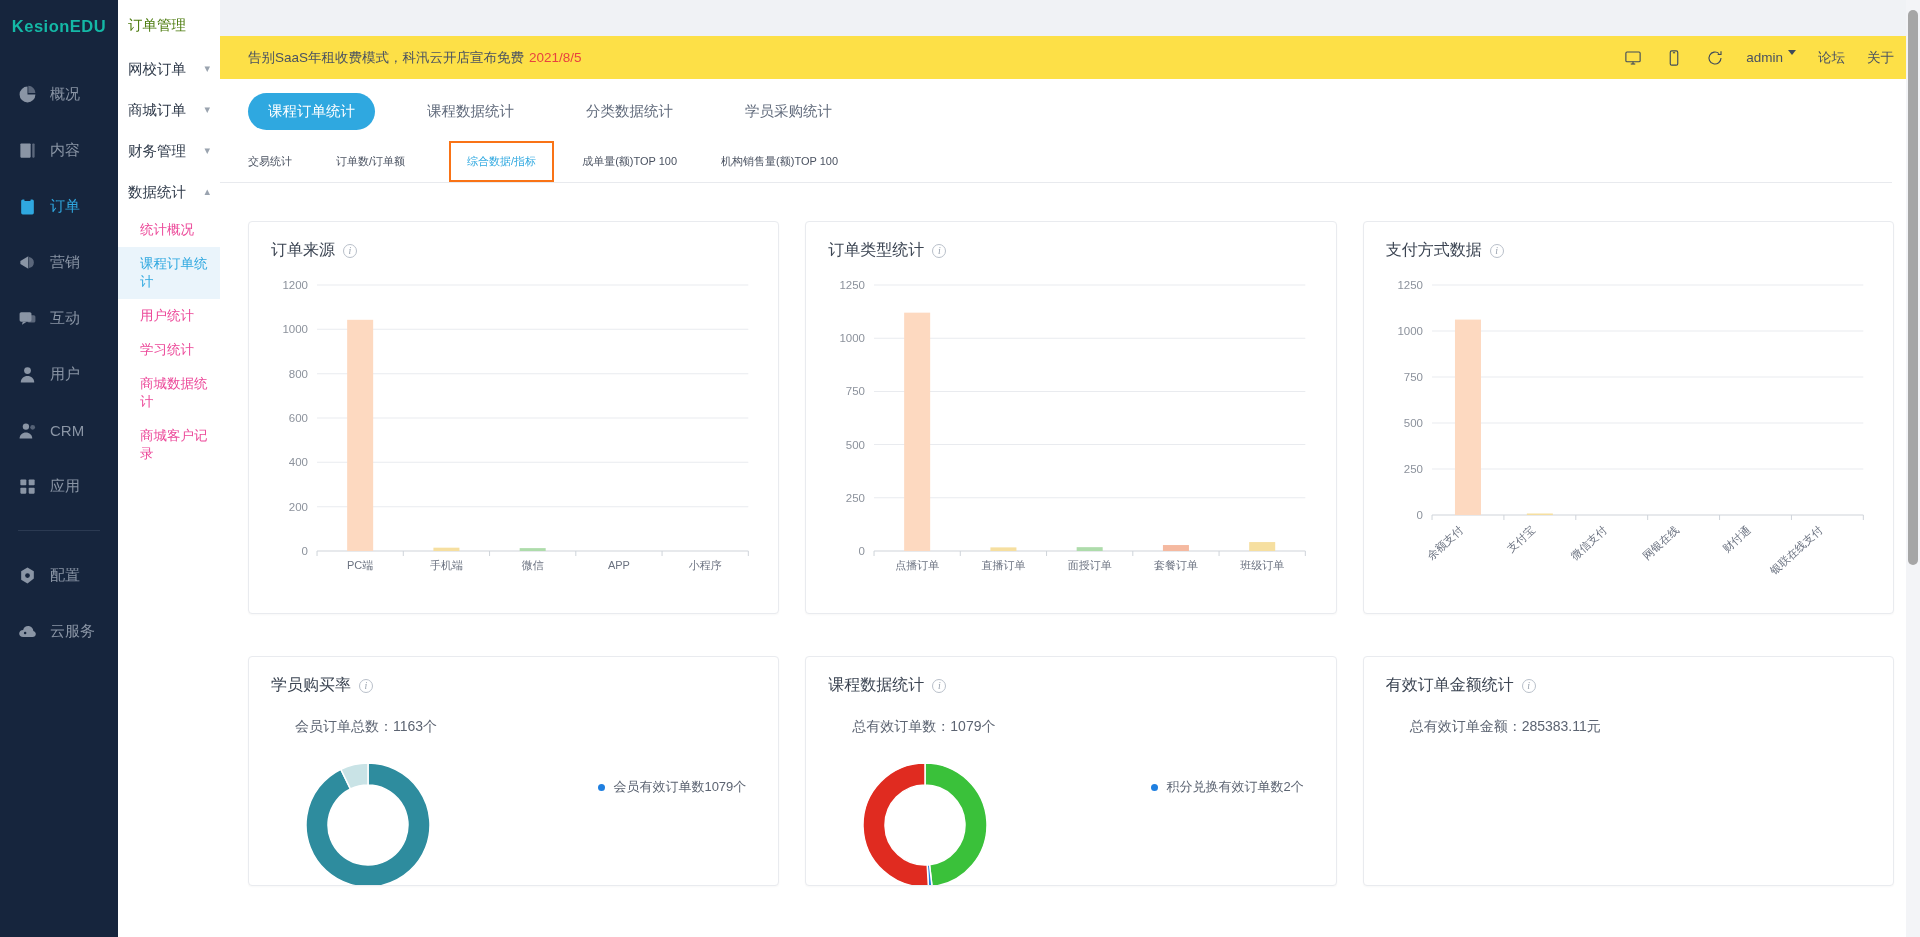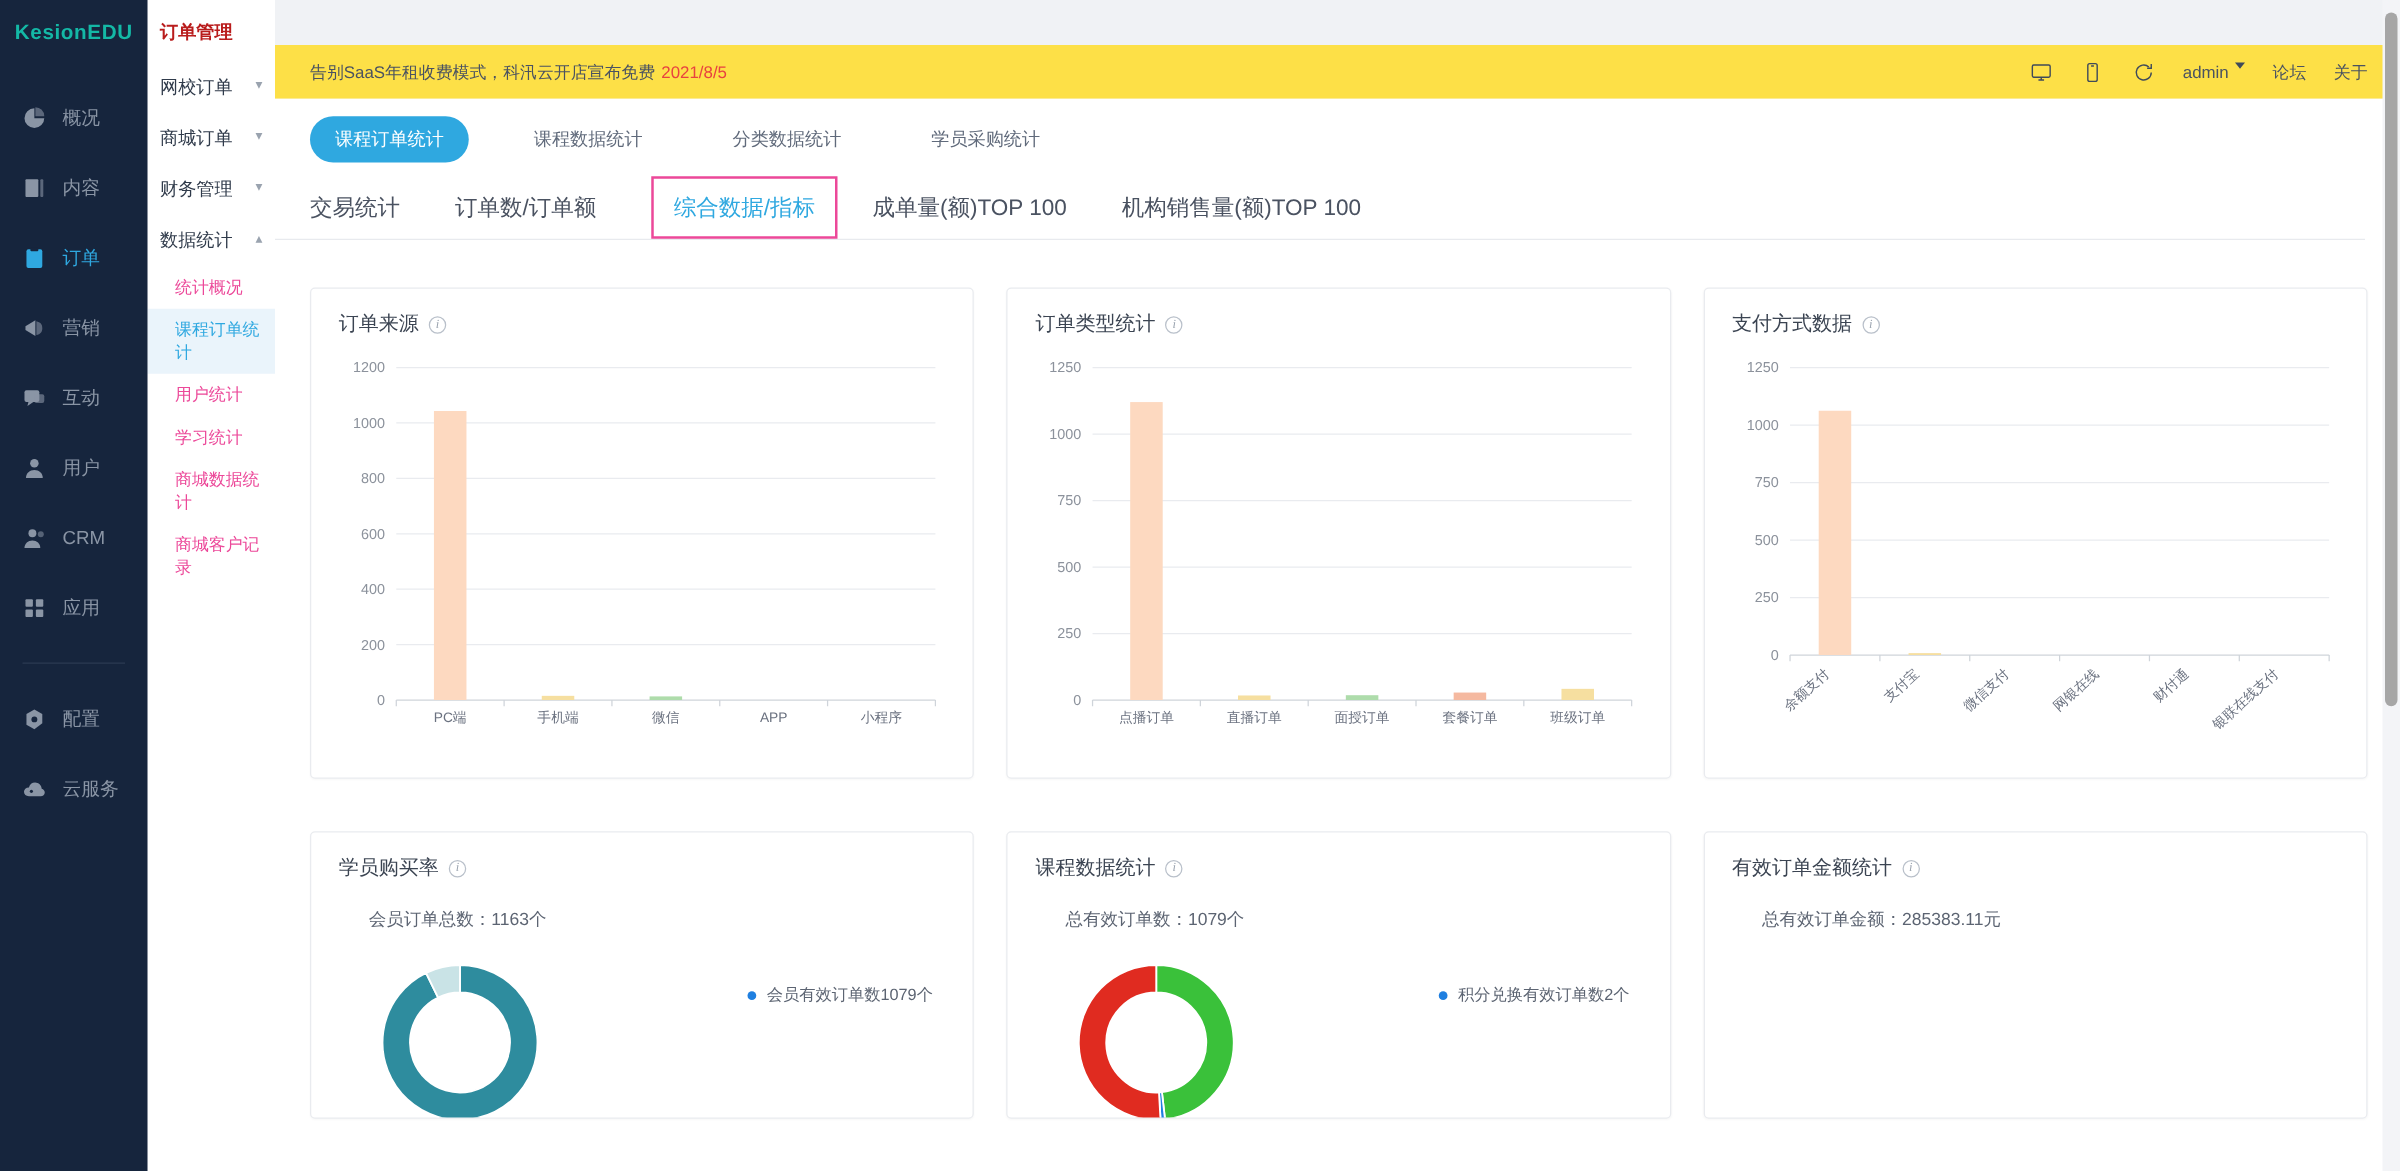--- a/index.html
+++ b/index.html
@@ -22,21 +22,21 @@
   .nav-item .ico { width:20px; height:20px; display:flex; align-items:center; justify-content:center; }
   .nav-item .ico svg { width:19px; height:19px; fill:#8a95a5; }
   .nav-item .lbl { font-size:15px; }
   .nav-item.active { color:#2fa8e0; }
   .nav-item.active .ico svg { fill:#2fa8e0; }
   .nav-divider { height:1px; background:#2b3a52; margin:16px 18px 16px 18px; }
 
   
   .submenu { width:102px; flex:0 0 102px; background:#fff; height:937px;
              padding-top:8px; }
-  .submenu-title { color:#b91c1c; font-size:14.5px; padding:8px 0 14px 10px;font-weight:bold; }
+  .submenu-title { color:#4d7c0f; font-size:14.5px; padding:8px 0 14px 10px; }
   .sub-group { display:flex; align-items:center; justify-content:space-between;
                padding:11px 10px 11px 10px; color:#2f3a4a; font-size:14.5px; cursor:pointer; }
   .sub-group .chev { color:#9aa3af; font-size:11px; line-height:1; transform:translateY(-1px); }
   .sub-leaf { padding:8px 0 8px 22px; color:#ec4899; font-size:13.5px; cursor:pointer; }
   .sub-leaf.active { color:#2fa8e0; background:#eaf4fb; }
 
   
   .main { flex:1; height:937px; display:flex; flex-direction:column;
           background:#f0f2f5; min-width:0; position:relative; }
 
@@ -53,23 +53,23 @@
   .tlink { cursor:pointer; }
 
   .content { flex:1; background:#fff; margin:0; overflow:hidden; position:relative; }
 
   .pill-tabs { display:flex; align-items:center; gap:0; padding:14px 0 10px 28px; }
   .pill { padding:9px 20px; border-radius:19px; font-size:14.5px; color:#606a7b; cursor:pointer; margin-right:32px;}
   .pill.active { background:#2fa8e0; color:#fff; }
 
   .sub-tabs { display:flex; align-items:center; padding:0 0 0 28px; border-bottom:1px solid #e8eaee;
               margin:0 28px 0 0; position:relative; }
-  .stab { padding:14px 0 13px 0; margin-right:44px; font-size:18px; color:#4a5261; cursor:pointer; }
+  .stab { padding:14px 0 13px 0; margin-right:44px; font-size:11px; color:#4a5261; cursor:pointer; }
   .stab.active { color:#2fa8e0; }
-  .stab.boxed { border:2px solid #ec4899; padding:11px 16px; margin-right:28px; }
+  .stab.boxed { border:2px solid #f97316; padding:11px 16px; margin-right:28px; }
 
   .cards { padding:22px 26px 0 28px; }
   .row { display:flex; gap:26px; }
   .card { flex:1; background:#fff; border:1px solid #e9ebef; border-radius:4px;
           box-shadow:0 1px 2px rgba(0,0,0,.03); padding:18px 22px 14px 22px;margin-top:16px; }
   .card-title { display:flex; align-items:center; gap:8px; font-size:16px; color:#3b4452;
                 margin-bottom:8px; }
   .info-i { width:14px; height:14px; border:1px solid #b9c0ca; border-radius:50%;
             color:#9aa3af; font-size:10px; font-style:italic; display:flex;
             align-items:center; justify-content:center; font-family:"Liberation Serif",serif;

